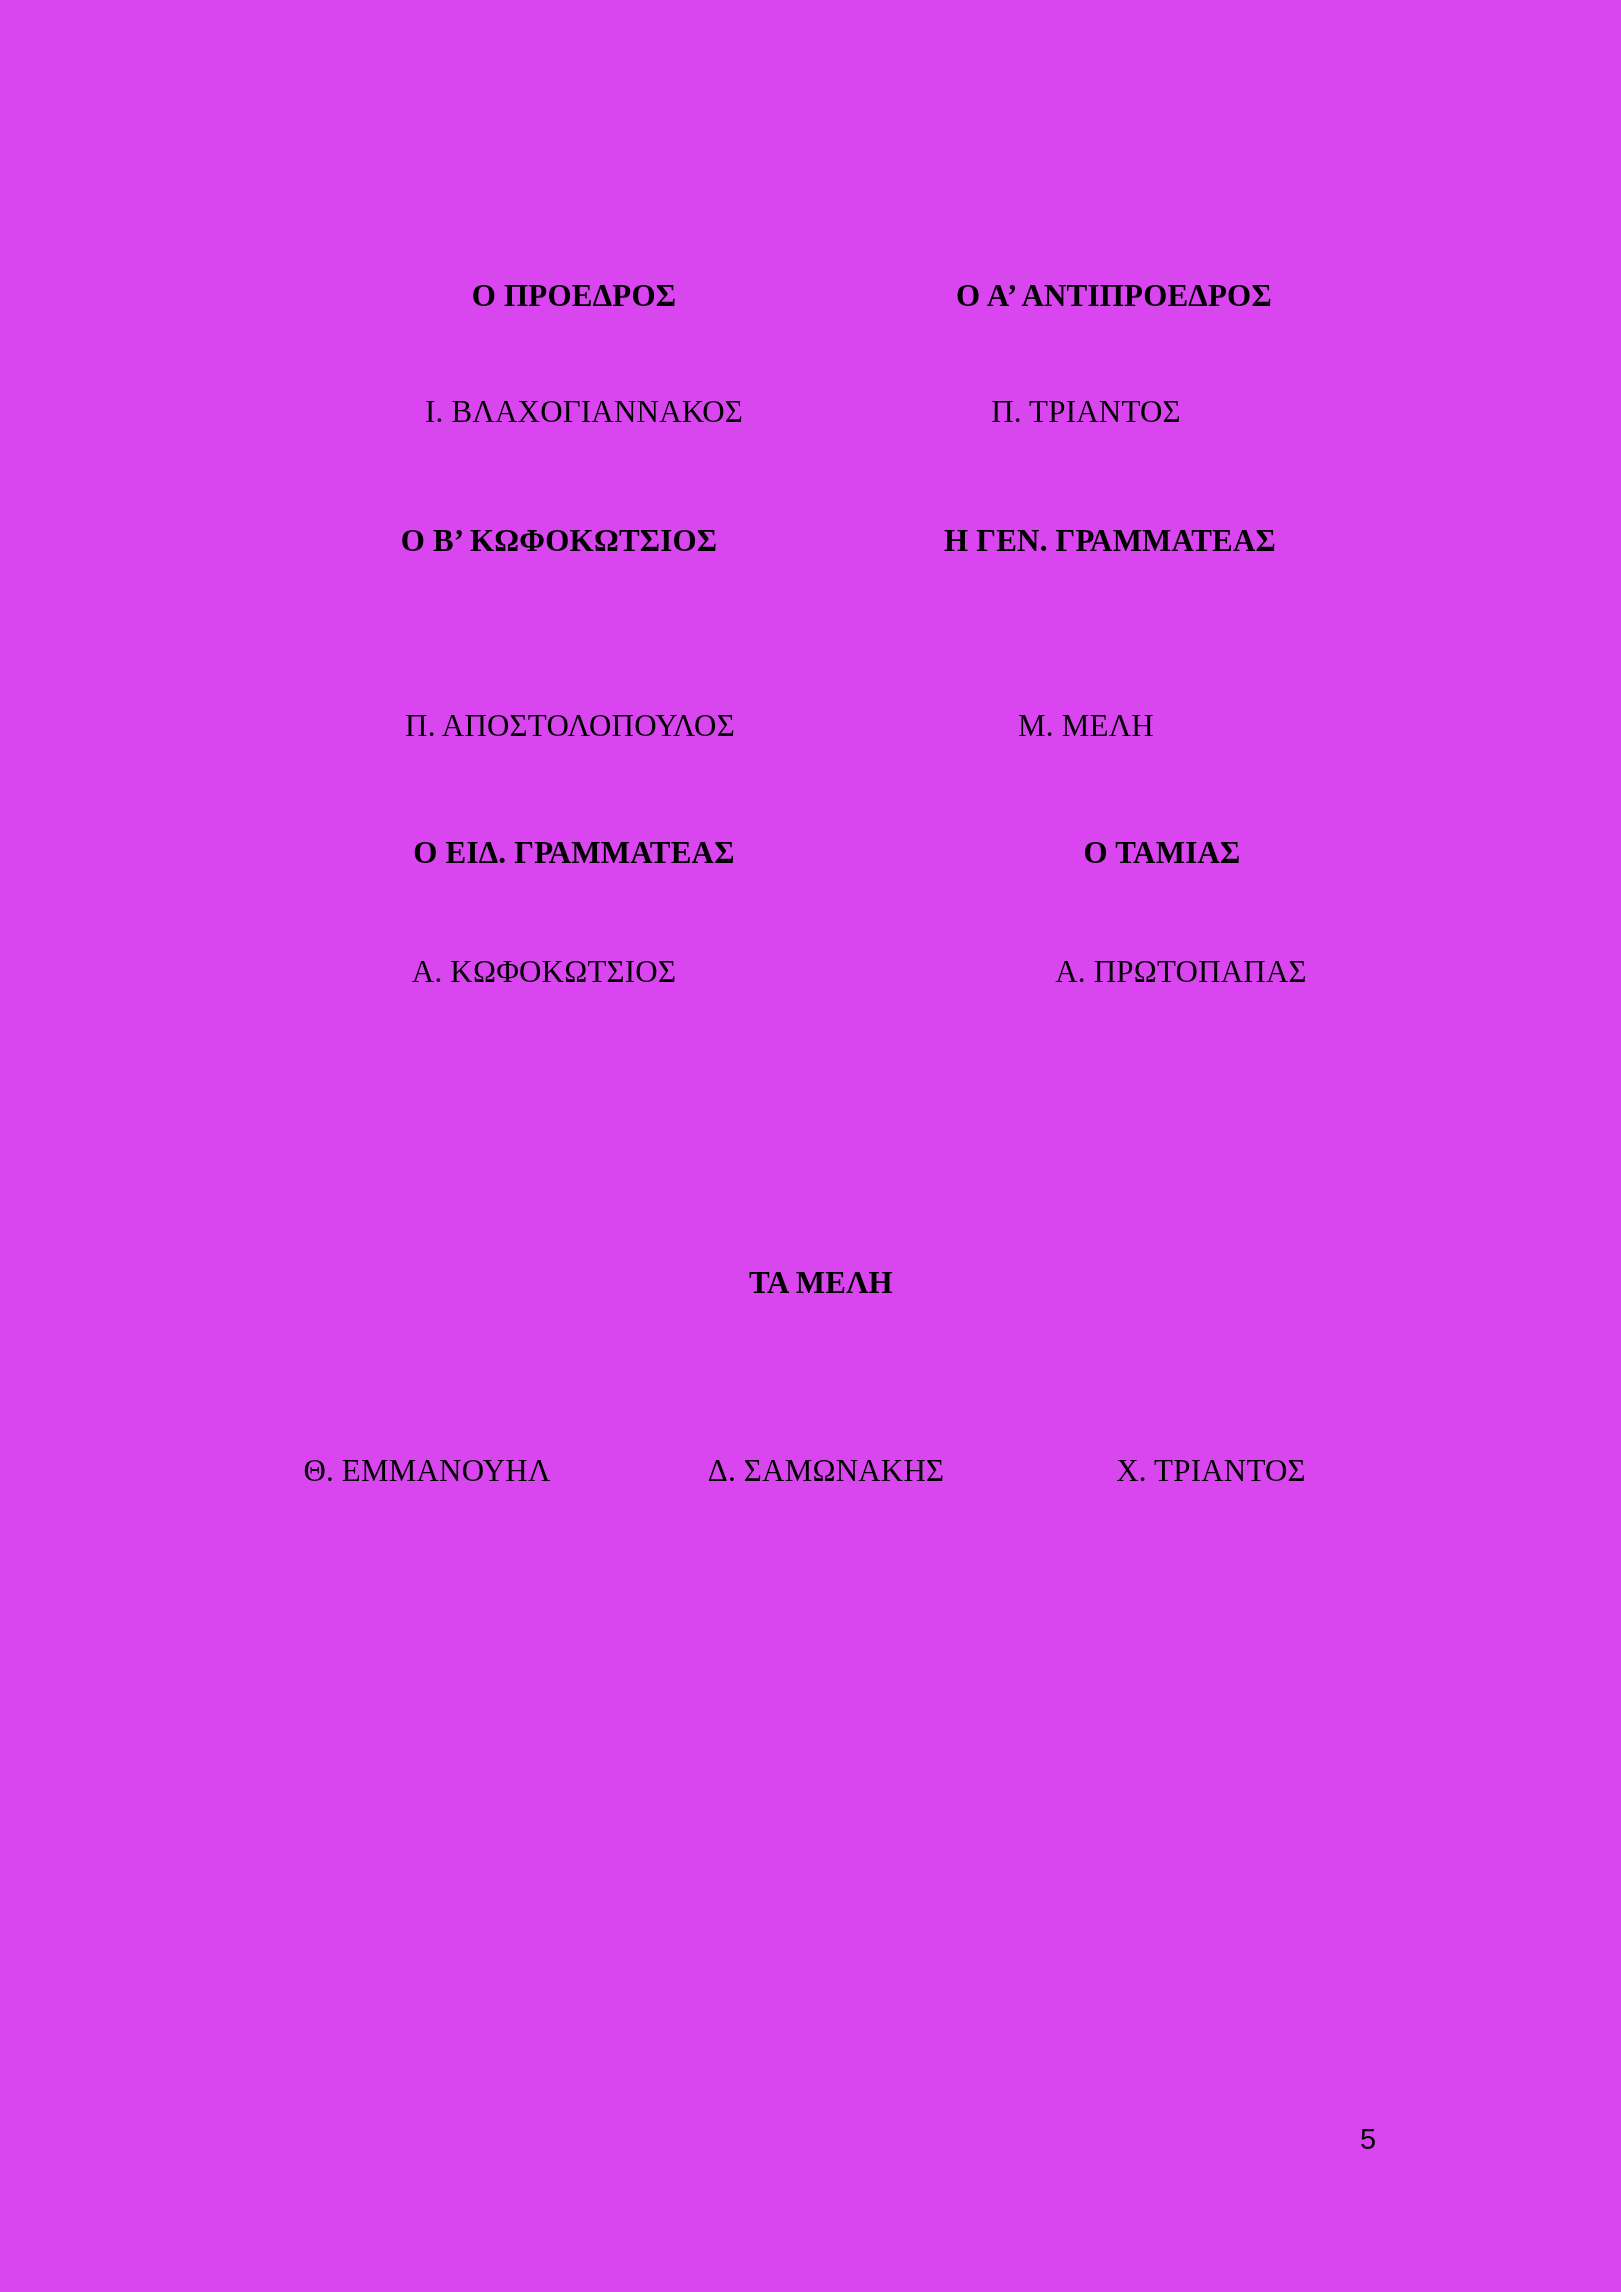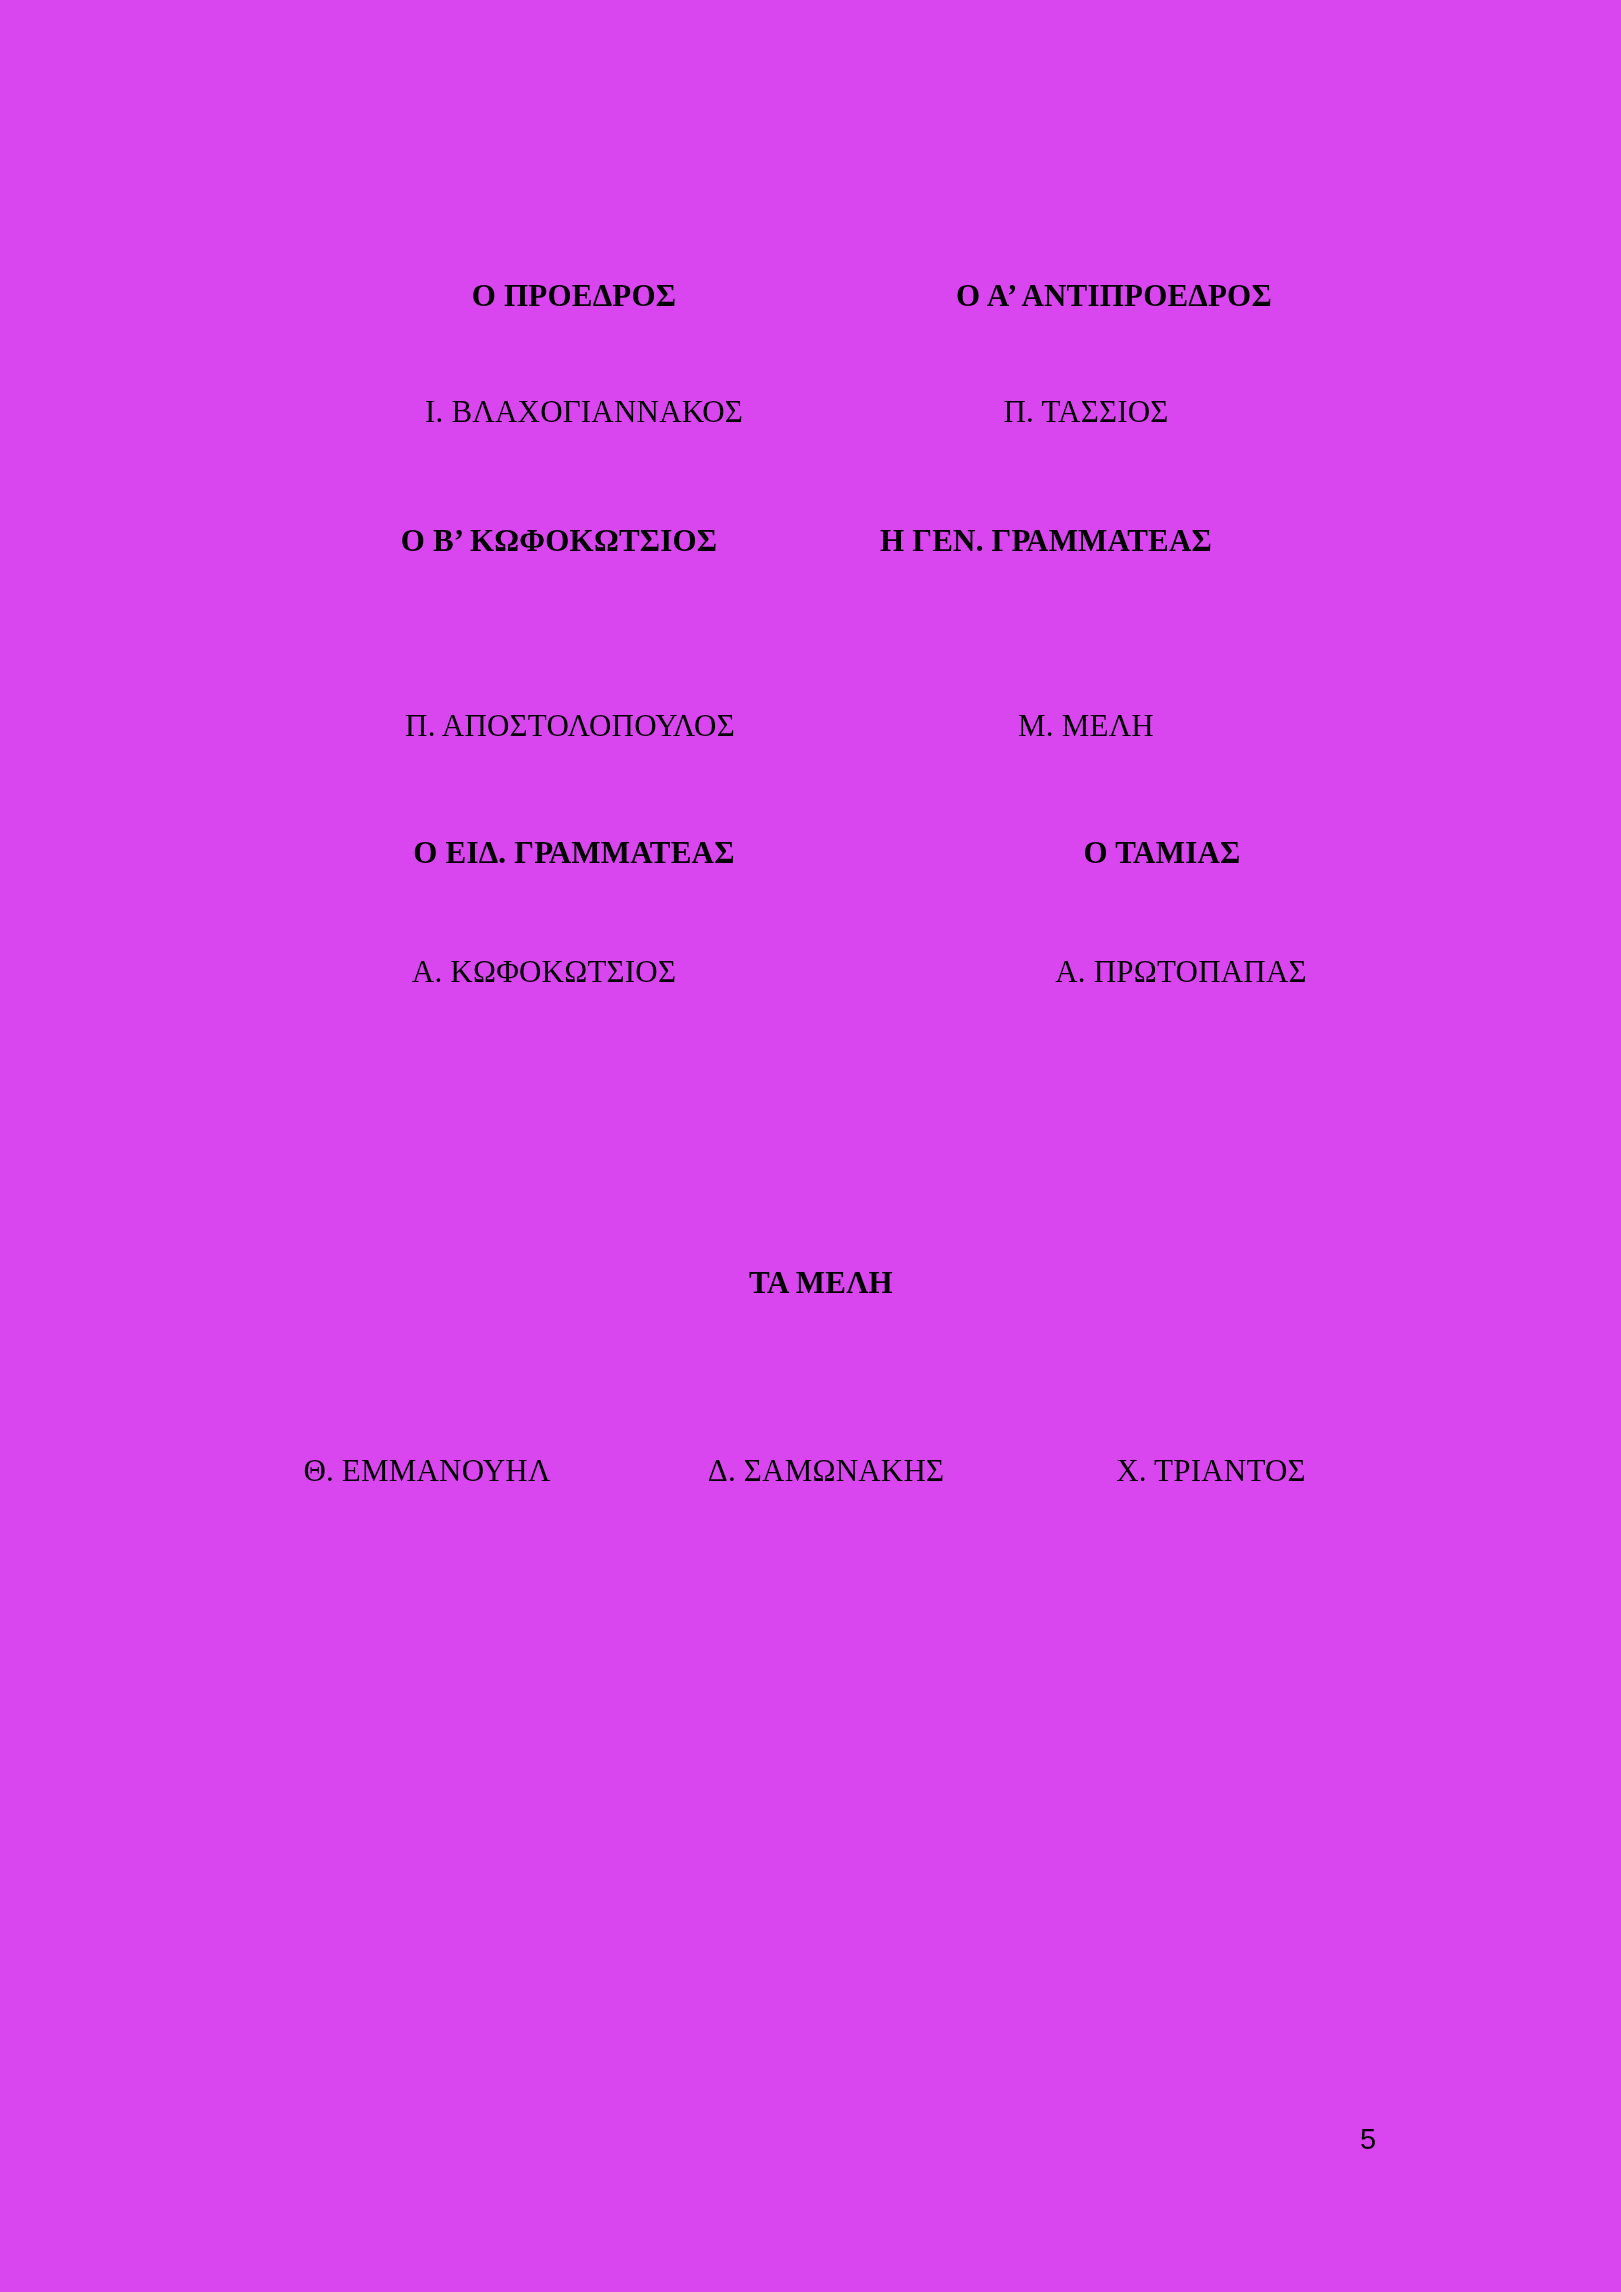--- a/index.html
+++ b/index.html
@@ -39,24 +39,24 @@
 </style>
 </head>
 <body>
 
 <div class="page">
 
   <span class="doc-text doc-title" style="left:574px; top:280px;">Ο ΠΡΟΕΔΡΟΣ</span>
   <span class="doc-text doc-title" style="left:1114px; top:280px;">Ο Α’ ΑΝΤΙΠΡΟΕΔΡΟΣ</span>
 
   <span class="doc-text" style="left:584px; top:396px;">Ι. ΒΛΑΧΟΓΙΑΝΝΑΚΟΣ</span>
-  <span class="doc-text" style="left:1086px; top:396px;">Π. ΤΑΣΣΙΟΣ</span>
+  <span class="doc-text" style="left:1086px; top:396px;">Π. ΤΡΙΑΝΤΟΣ</span>
 
   <span class="doc-text doc-title" style="left:559px; top:525px;">Ο Β’ ΚΩΦΟΚΩΤΣΙΟΣ</span>
-  <span class="doc-text doc-title" style="left:1046px; top:525px;">Η ΓΕΝ. ΓΡΑΜΜΑΤΕΑΣ</span>
+  <span class="doc-text doc-title" style="left:1110px; top:525px;">Η ΓΕΝ. ΓΡΑΜΜΑΤΕΑΣ</span>
 
   <span class="doc-text" style="left:570px; top:710px;">Π. ΑΠΟΣΤΟΛΟΠΟΥΛΟΣ</span>
   <span class="doc-text" style="left:1086px; top:710px;">Μ. ΜΕΛΗ</span>
 
   <span class="doc-text doc-title" style="left:574px; top:837px;">Ο ΕΙΔ. ΓΡΑΜΜΑΤΕΑΣ</span>
   <span class="doc-text doc-title" style="left:1162px; top:837px;">Ο ΤΑΜΙΑΣ</span>
 
   <span class="doc-text" style="left:544px; top:956px;">Α. ΚΩΦΟΚΩΤΣΙΟΣ</span>
   <span class="doc-text" style="left:1181px; top:956px;text-align:center;">Α. ΠΡΩΤΟΠΑΠΑΣ</span>
 

